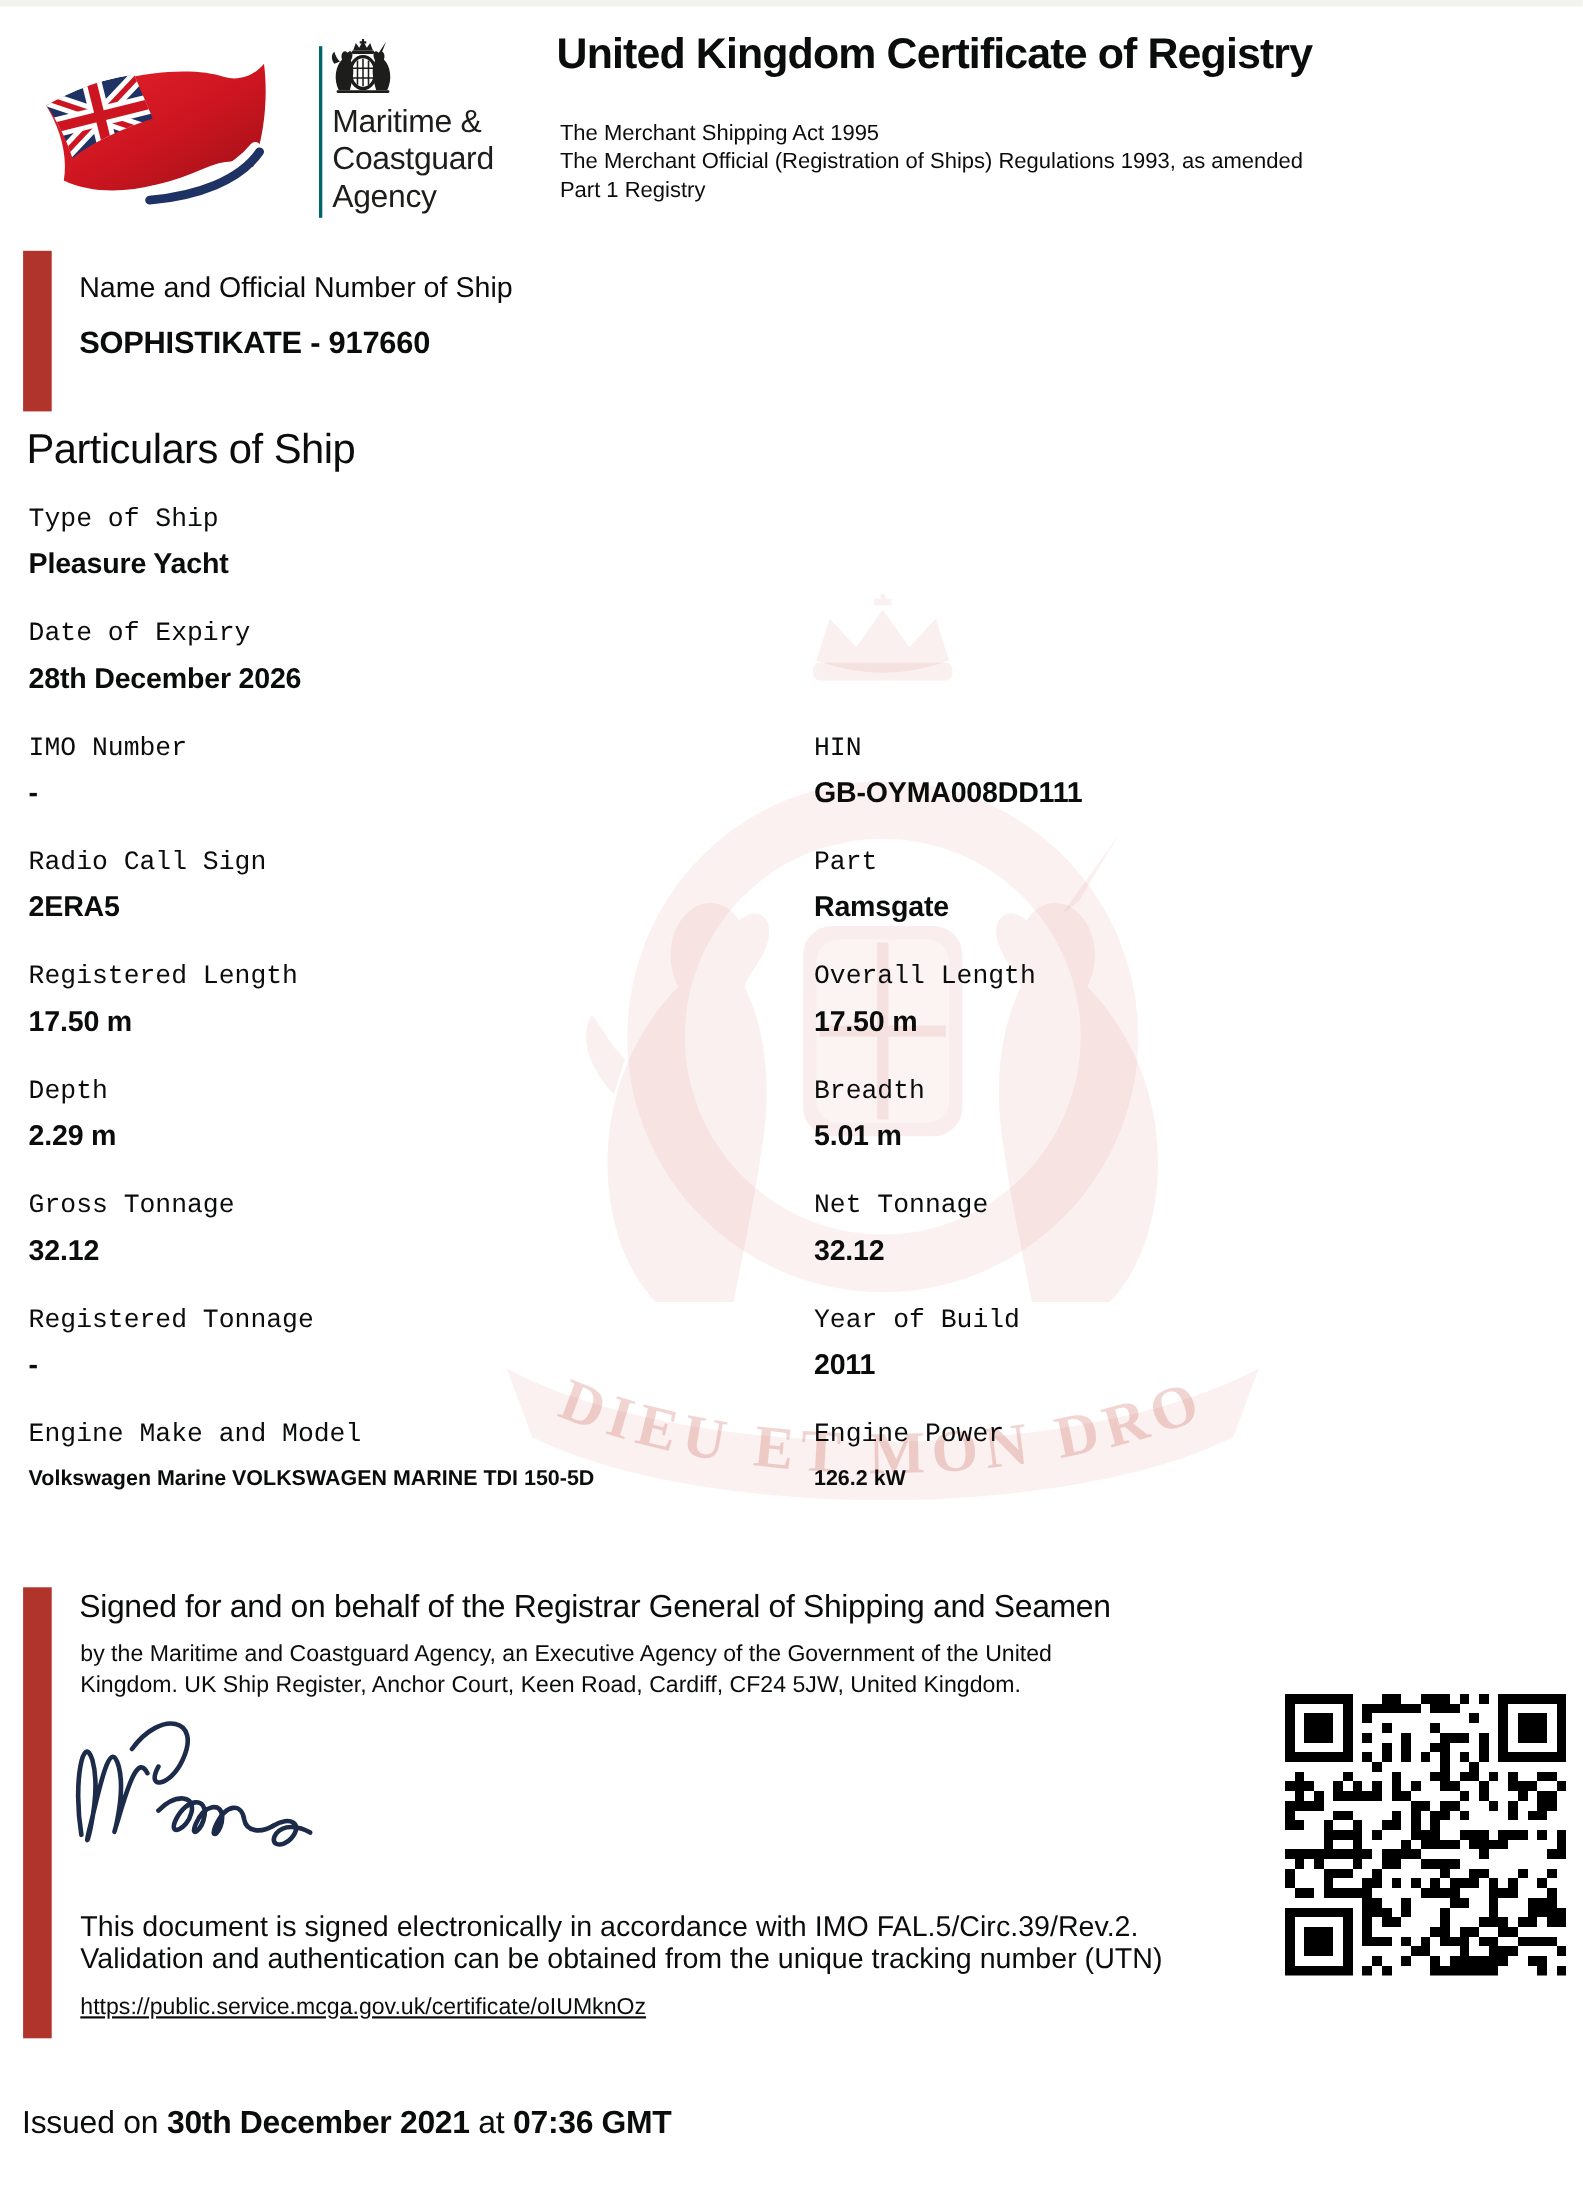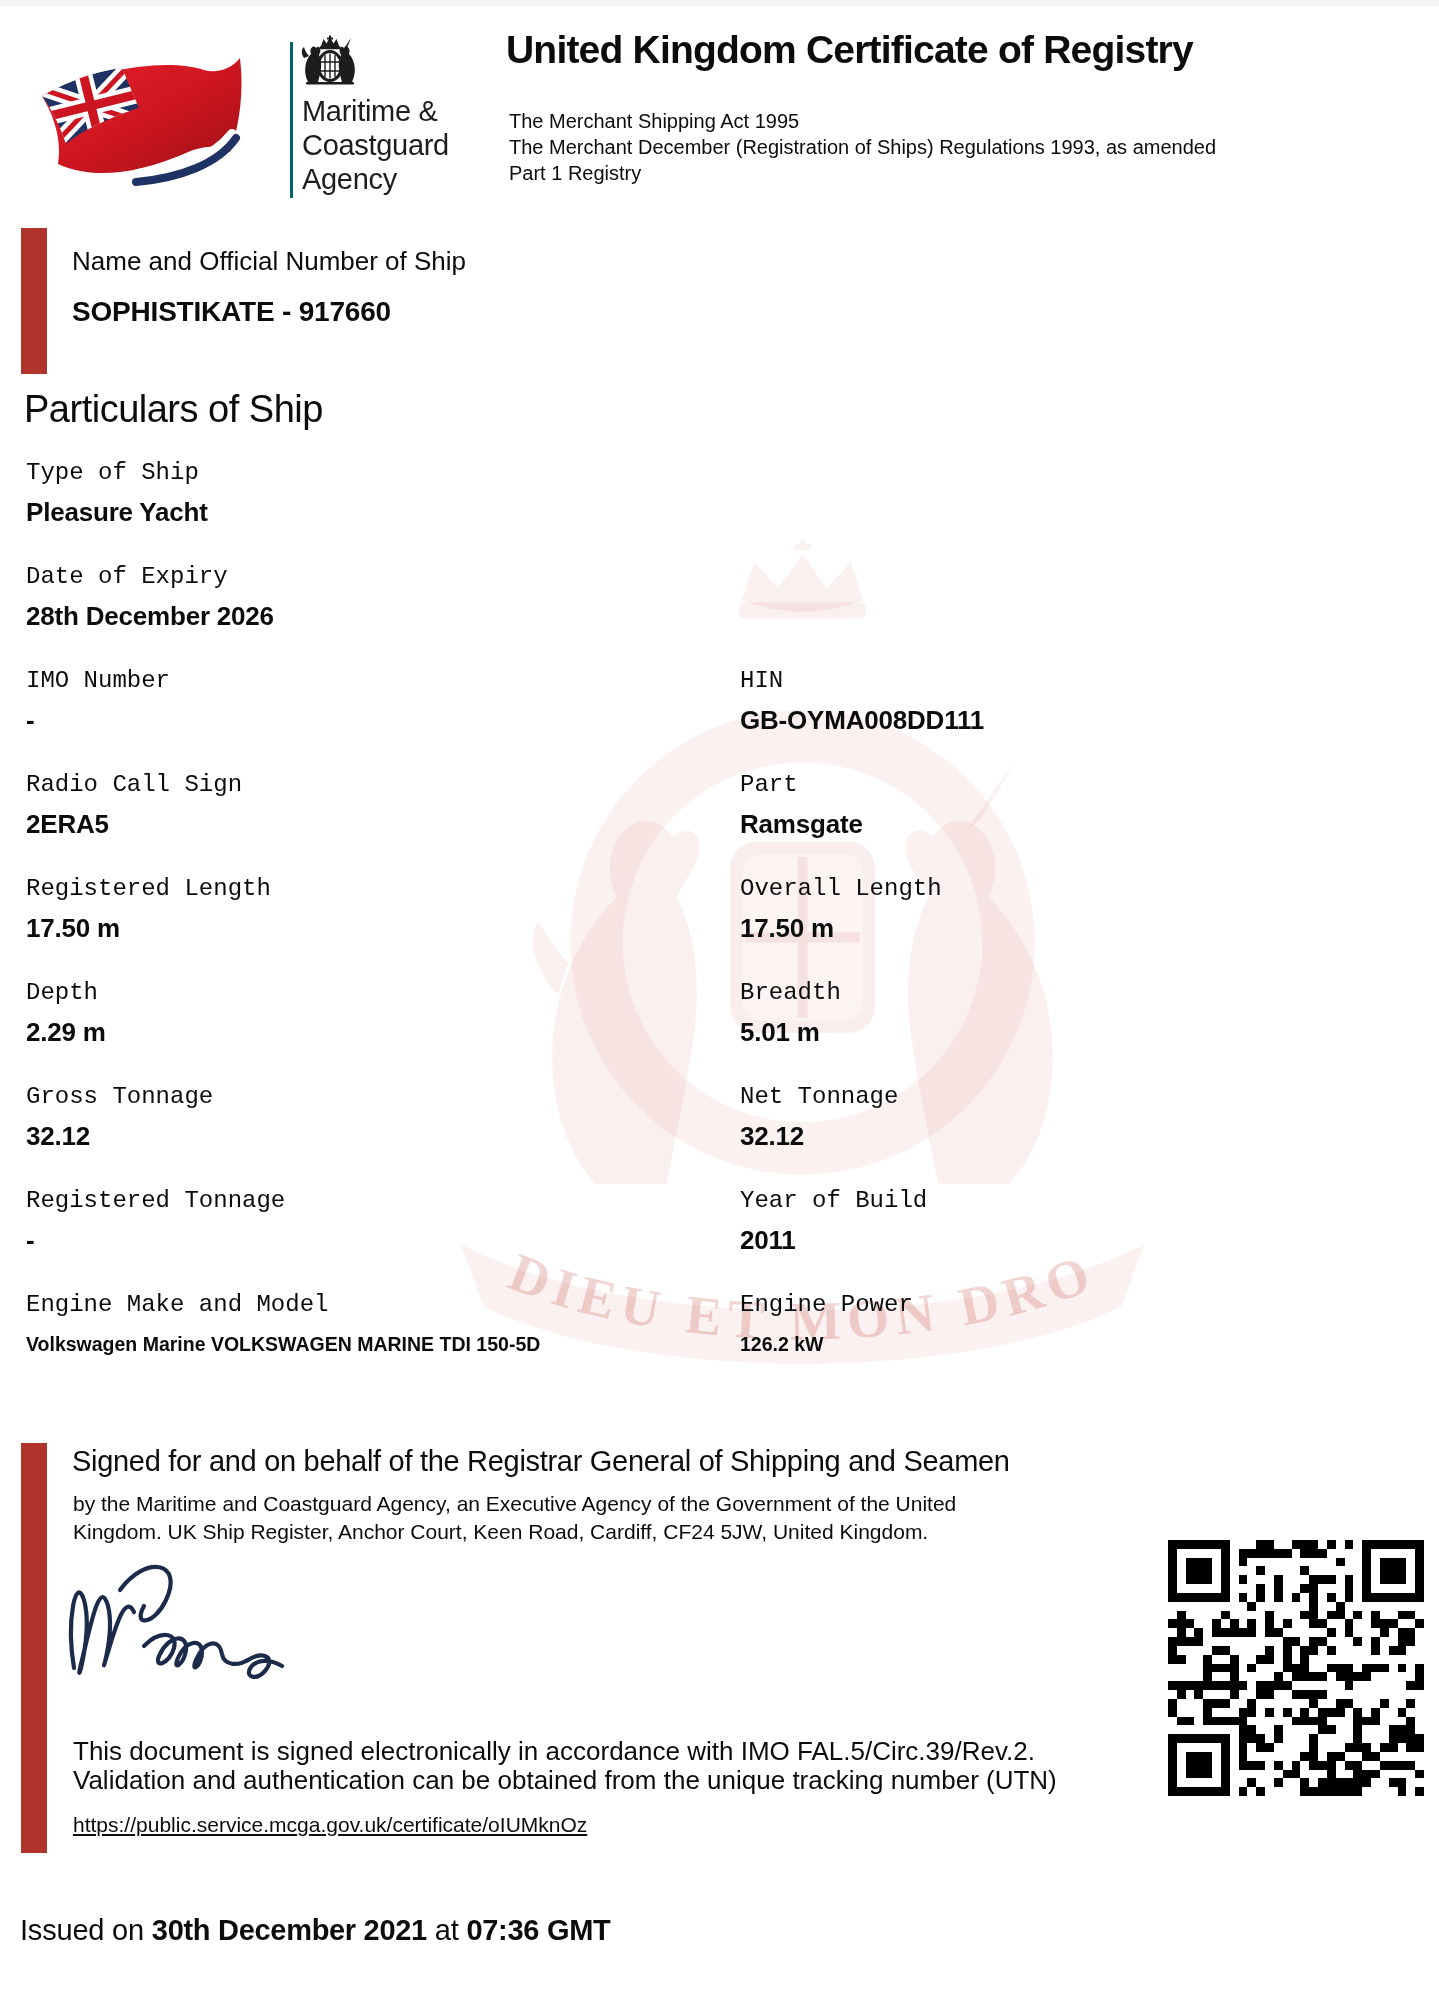--- a/index.html
+++ b/index.html
@@ -135,21 +135,21 @@
   <div id="agency-name" class="abs">
     <div>Maritime &amp;</div>
     <div>Coastguard</div>
     <div>Agency</div>
   </div>
 
   <div id="doc-title" class="abs">United Kingdom Certificate of Registry</div>
 
   <div id="doc-subtitle" class="abs">
     <div>The Merchant Shipping Act 1995</div>
-    <div>The Merchant December (Registration of Ships) Regulations 1993, as amended</div>
+    <div>The Merchant Official (Registration of Ships) Regulations 1993, as amended</div>
     <div>Part 1 Registry</div>
   </div>
 
   <div id="name-bar" class="abs red-bar"></div>
   <div id="name-label" class="abs">Name and Official Number of Ship</div>
   <div id="name-value" class="abs">SOPHISTIKATE - 917660</div>
 
   <div id="particulars-heading" class="abs">Particulars of Ship</div>
   <div id="particulars-grid" class="abs">
       <div class="prow">

